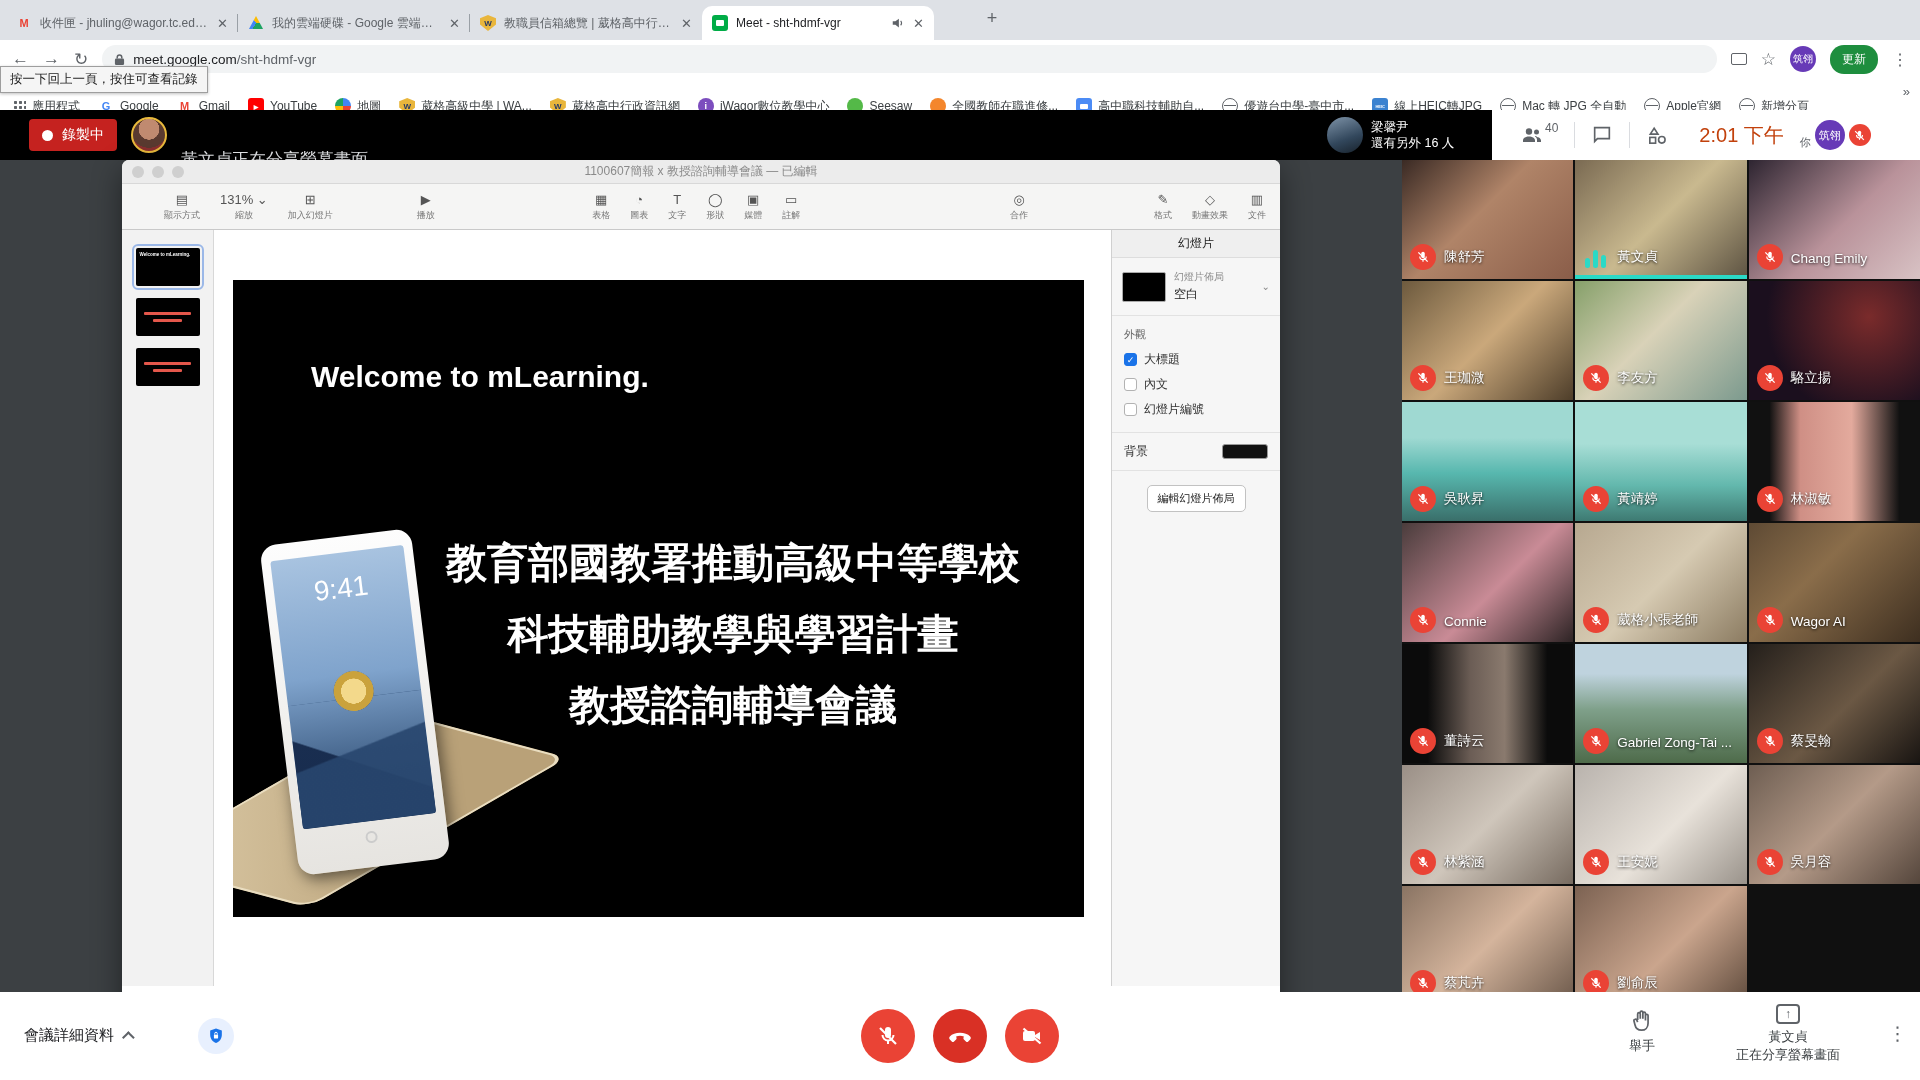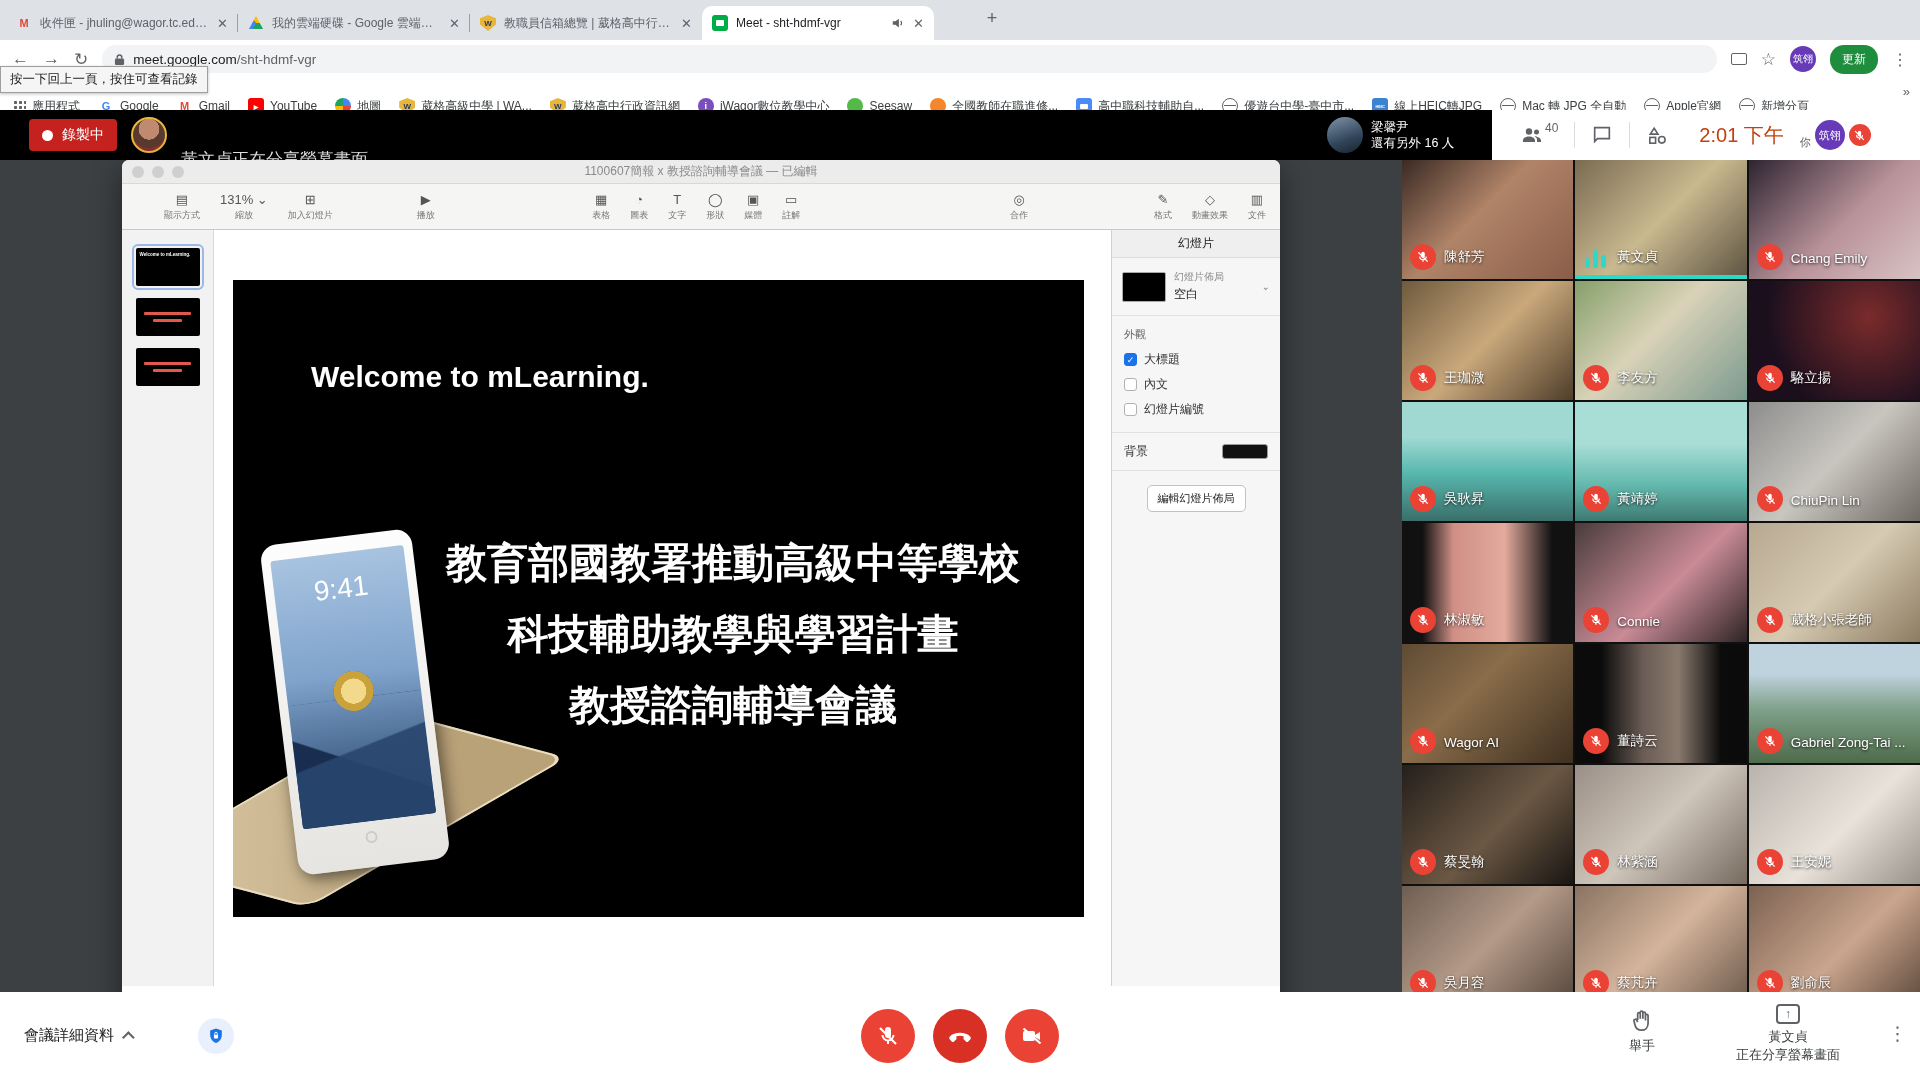--- a/index.html
+++ b/index.html
@@ -638,32 +638,20 @@
               <path d="M12 3a3 3 0 0 1 3 3v5a3 3 0 0 1-6 0V6a3 3 0 0 1 3-3z" fill="#fff"></path>
               <path d="M6.5 11a5.5 5.5 0 0 0 11 0" stroke="#fff" stroke-width="2" fill="none"></path>
               <path d="M12 16.5V20" stroke="#fff" stroke-width="2"></path>
               <path d="M4 4l16 16" stroke="#fff" stroke-width="2.2"></path>
             </svg>
           </span>
 
           <span class="pname">黃靖婷</span>
         </div>
 
-        <div class="tile muted" style="background: linear-gradient(135deg, rgb(141, 141, 141), rgb(201, 198, 192) 50%, rgb(111, 106, 98));">
-          <span class="badge">
-            <svg width="14" height="14" viewBox="0 0 24 24">
-              <path d="M12 3a3 3 0 0 1 3 3v5a3 3 0 0 1-6 0V6a3 3 0 0 1 3-3z" fill="#fff"></path>
-              <path d="M6.5 11a5.5 5.5 0 0 0 11 0" stroke="#fff" stroke-width="2" fill="none"></path>
-              <path d="M12 16.5V20" stroke="#fff" stroke-width="2"></path>
-              <path d="M4 4l16 16" stroke="#fff" stroke-width="2.2"></path>
-            </svg>
-          </span>
-
-          <span class="pname">ChiuPin Lin</span>
-        </div>
 
         <div class="tile muted" style="background: linear-gradient(90deg, rgb(17, 17, 17) 12%, rgb(207, 143, 133) 30%, rgb(227, 170, 157) 60%, rgb(17, 17, 17) 88%);">
           <span class="badge">
             <svg width="14" height="14" viewBox="0 0 24 24">
               <path d="M12 3a3 3 0 0 1 3 3v5a3 3 0 0 1-6 0V6a3 3 0 0 1 3-3z" fill="#fff"></path>
               <path d="M6.5 11a5.5 5.5 0 0 0 11 0" stroke="#fff" stroke-width="2" fill="none"></path>
               <path d="M12 16.5V20" stroke="#fff" stroke-width="2"></path>
               <path d="M4 4l16 16" stroke="#fff" stroke-width="2.2"></path>
             </svg>
           </span>

